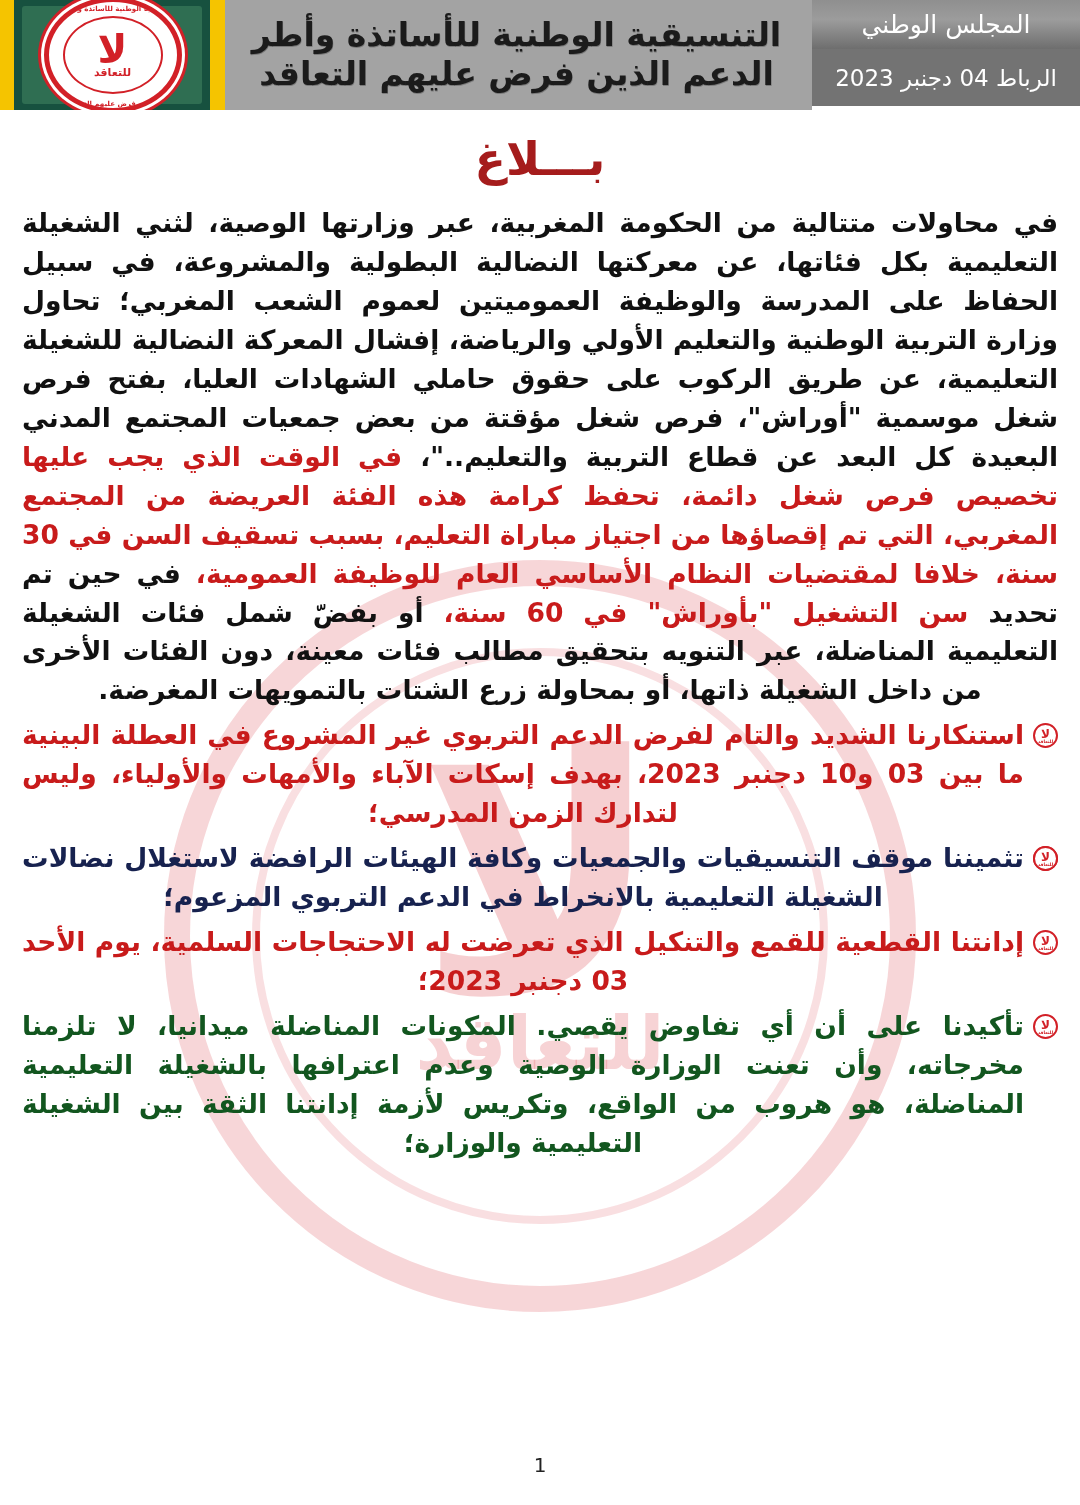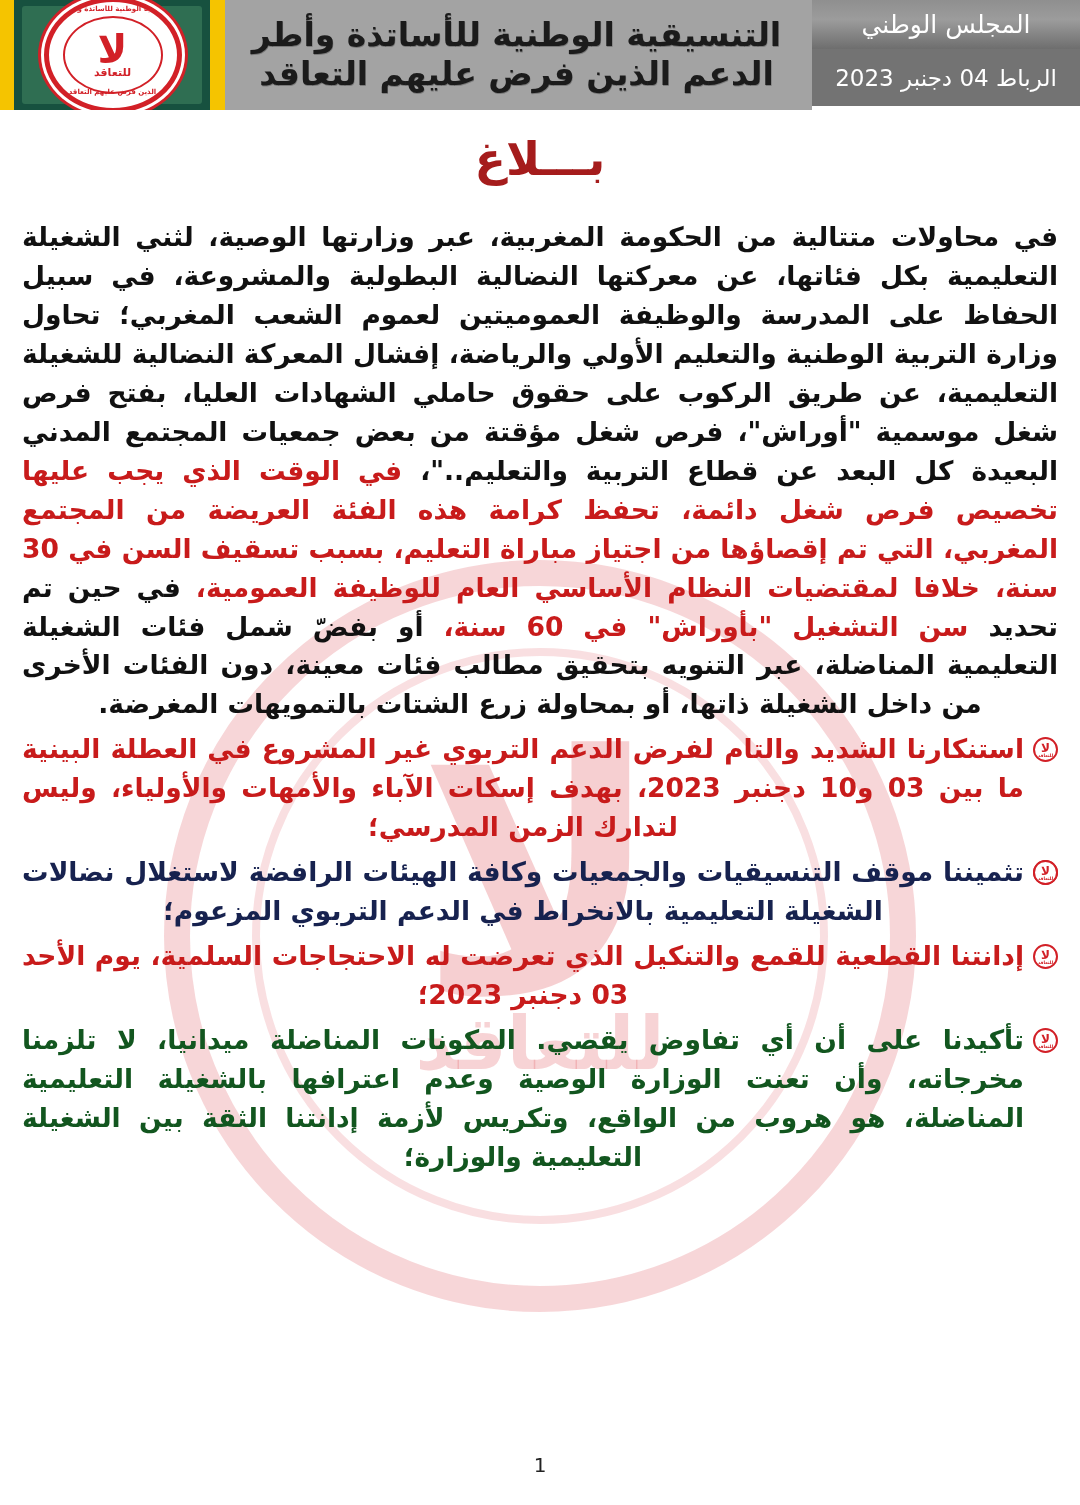--- a/index.html
+++ b/index.html
@@ -111,21 +111,21 @@
     left: 0; right: 0;
     text-align: center;
     color: #d22027;
     font-size: 7px;
     font-weight: 700;
     letter-spacing: 0.3px;
     white-space: nowrap;
     overflow: hidden;
   }
   .seal-arc-top { top: 3px; }
-  .seal-arc-bottom { bottom: 12px; }
+  .seal-arc-bottom { bottom: 0; }
 
   
   .header-banner {
     flex: 1 1 auto;
     background: #a3a3a3;
     position: relative;
     display: flex;
     align-items: center;
     justify-content: center;
     padding: 4px 14px 4px 10px;
@@ -219,21 +219,21 @@
     box-sizing: border-box;
     width: 1080px;
   }
 
   .doc-title {
     text-align: center;
     color: #a51c1c;
     font-size: 46px;
     font-weight: 700;
     letter-spacing: 3px;
-    margin: 22px 0 32px 0;
+    margin: 22px 0 18px 0;
   }
 
   p.para {
     margin: 0;
     font-size: 26.5px;
     font-weight: 700;
     line-height: 1.47;
     text-align: justify;
     text-align-last: center;
     color: #111111;

